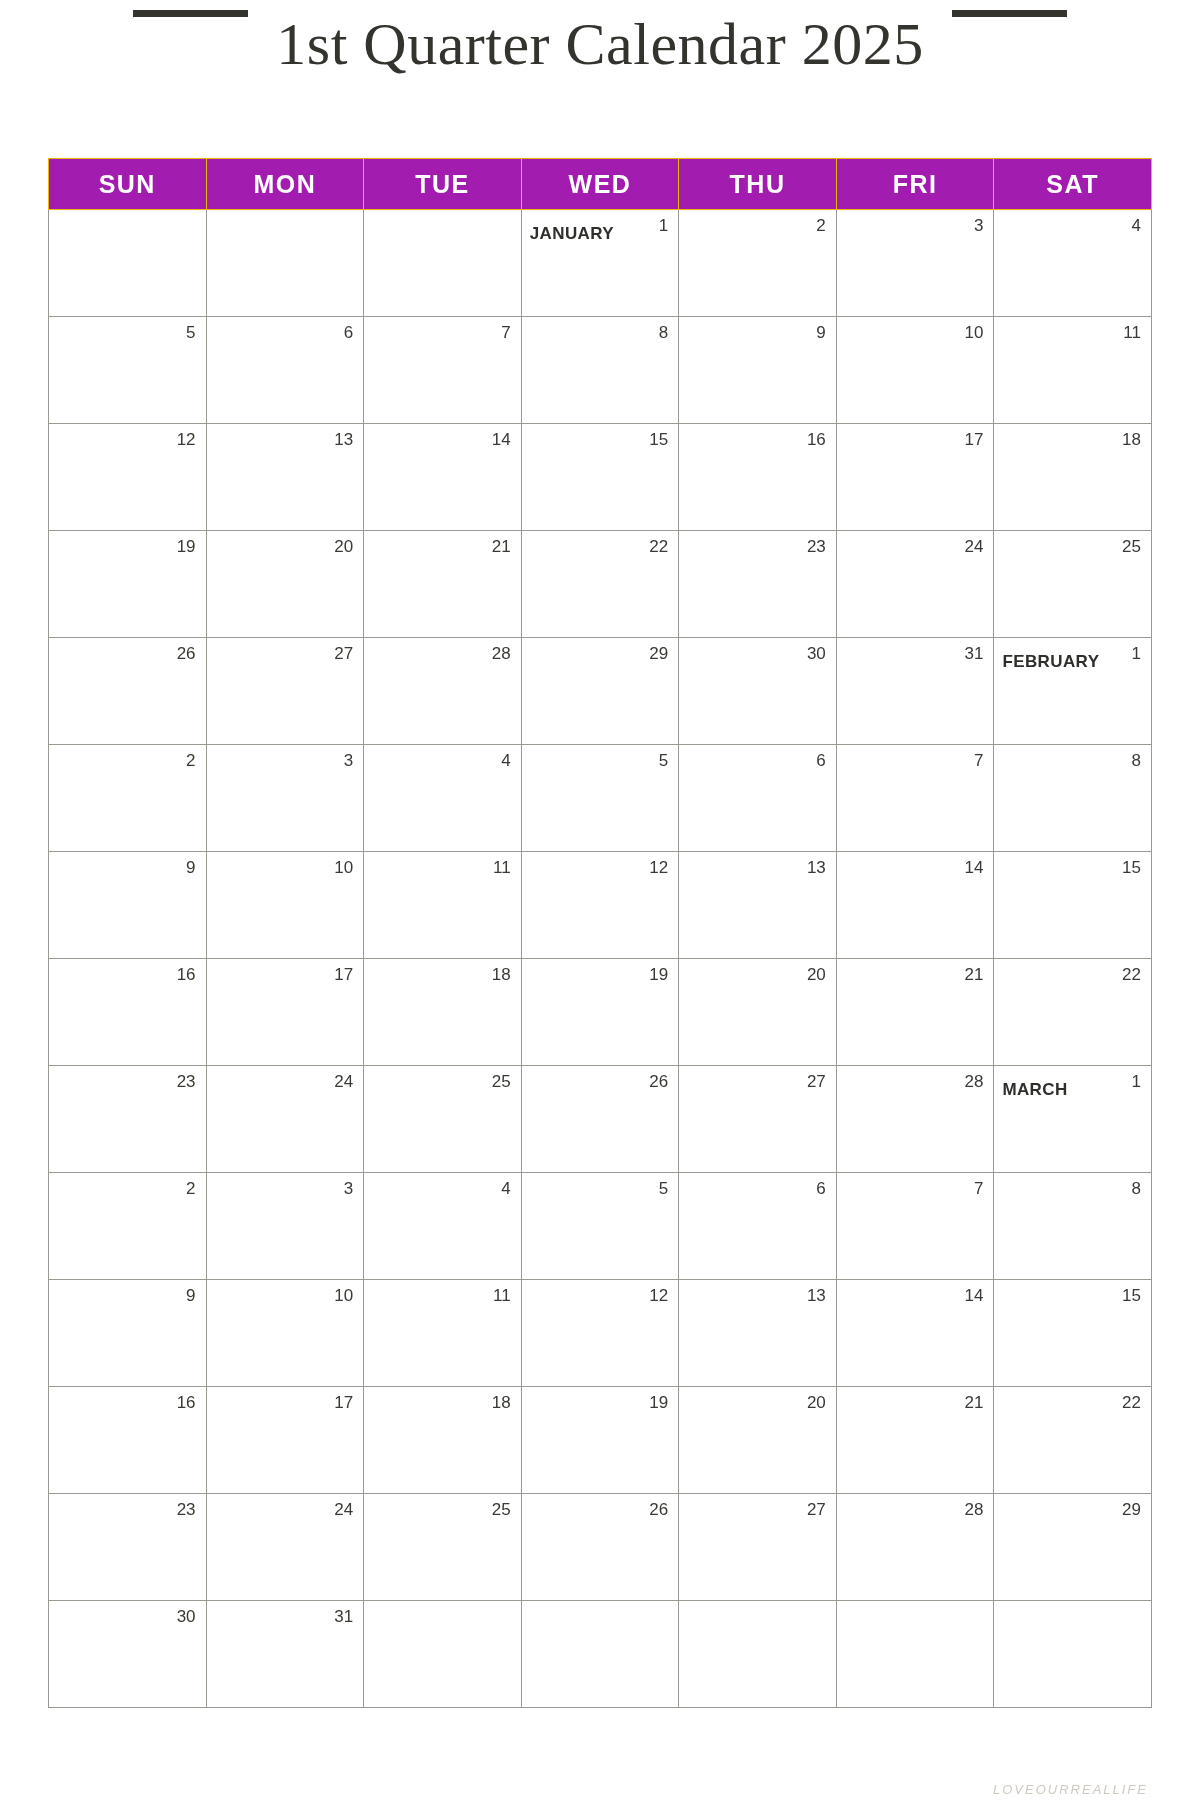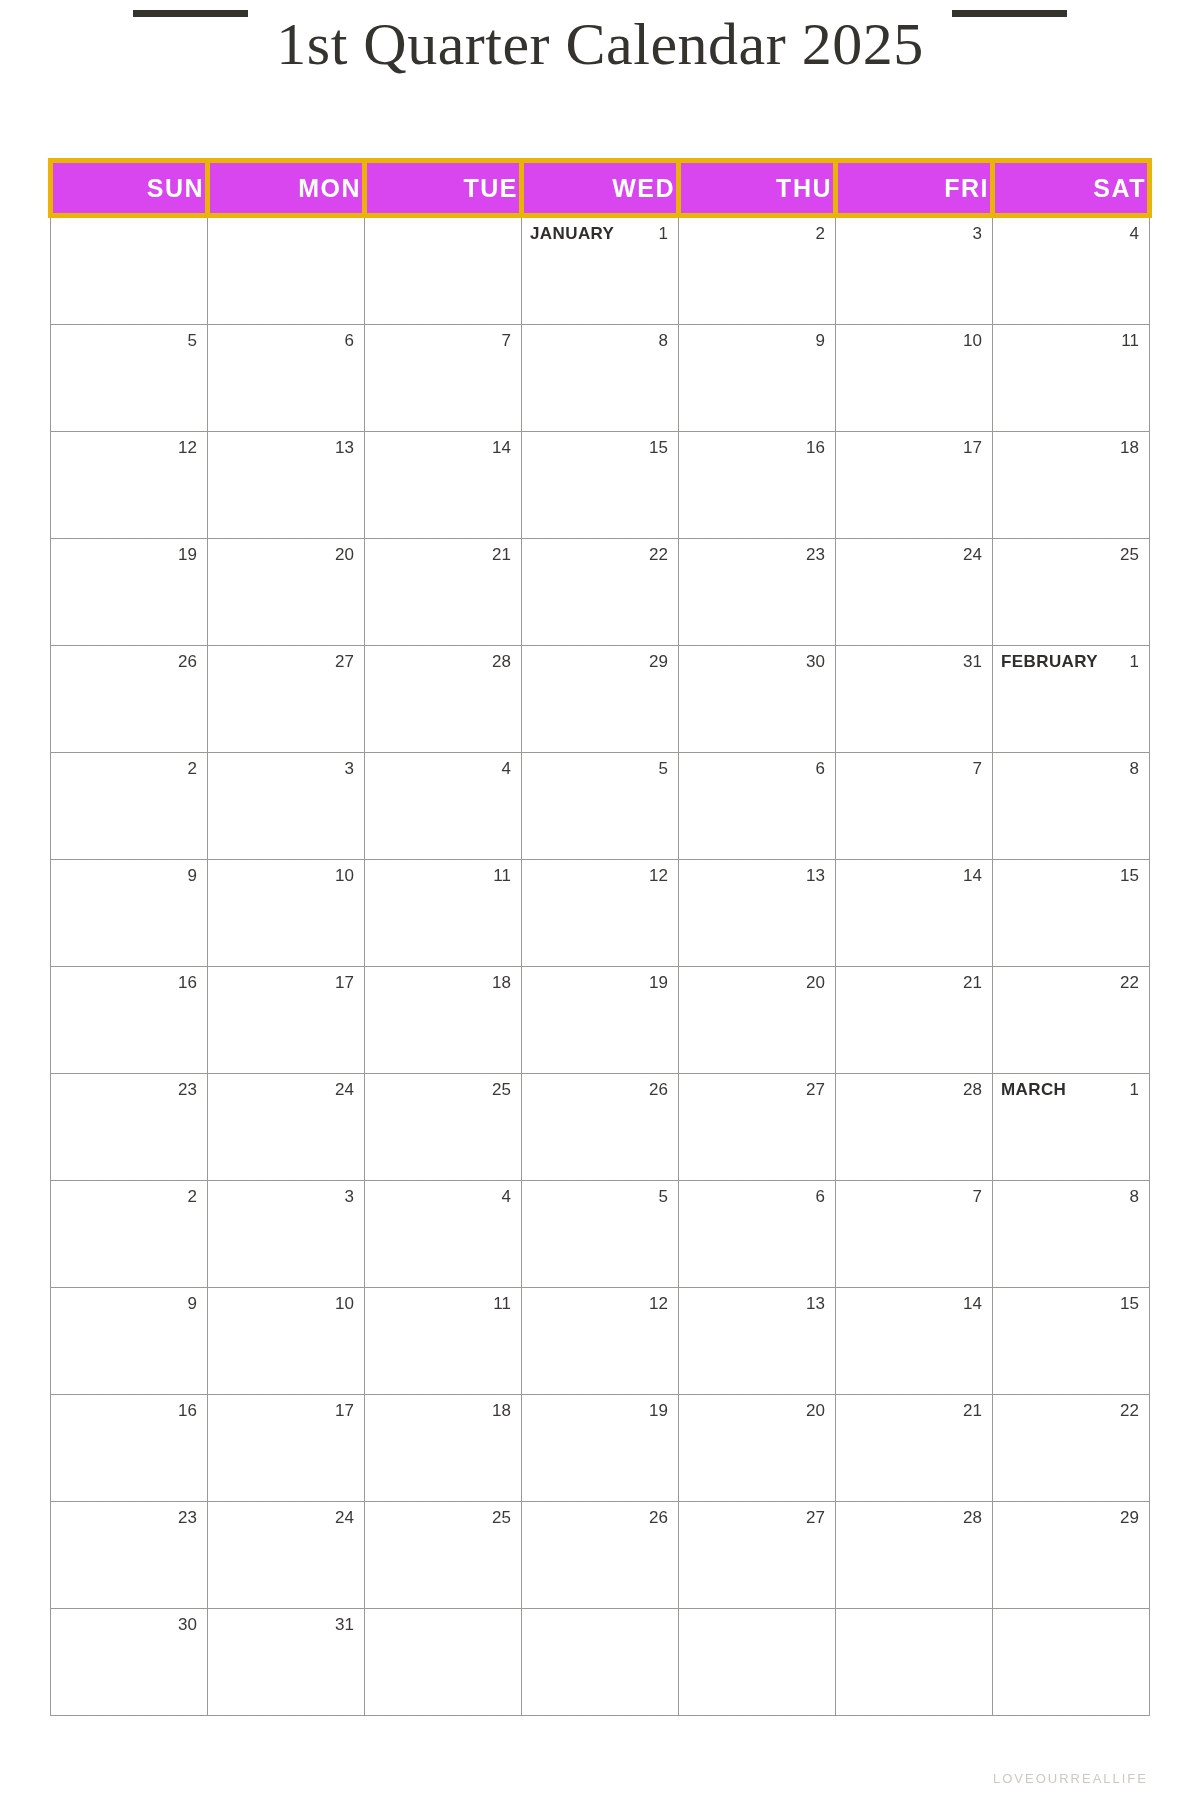--- a/index.html
+++ b/index.html
@@ -59,28 +59,28 @@
   .cal-wrap {
     margin: 38px 48px 0 48px;
     width: 1104px;
   }
   table.cal {
     border-collapse: collapse;
     table-layout: fixed;
     width: 1104px;
   }
   table.cal th {
-    background: #d946ef;
+    background: #a21caf;
     color: #ffffff;
     font-size: 25px;
     font-weight: bold;
     letter-spacing: 1.5px;
     height: 48px;
-    text-align: right;
-    border: 5px solid #eab308;
+    text-align: center;
+    border: 1px solid #eab308;
     font-family: "Liberation Sans", sans-serif;
   }
   table.cal td {
     border: 1px solid #9a9a93;
     height: 106px;
     vertical-align: top;
     padding: 0;
     position: relative;
     background: #ffffff;
   }
@@ -91,38 +91,39 @@
   .daynum {
     position: absolute;
     top: 6px;
     right: 10px;
     font-size: 17px;
     color: #3a3935;
     font-family: "Liberation Sans", sans-serif;
   }
   .monthlabel {
     position: absolute;
-    top: 6px;
+    top: 14px;
     left: 8px;
     font-size: 17px;
     font-weight: bold;
     letter-spacing: 0.4px;
     color: #2f2e2b;
     font-family: "Liberation Sans", sans-serif;
   }
 
   
   .footer {
     position: absolute;
     right: 52px;
-    bottom: 24px;
+    bottom: 13px;
     font-size: 13px;
     letter-spacing: 2px;
     color: #cfcabf;
     font-family: "Liberation Sans", sans-serif;
+    font-style: italic;
   }
 </style>
 </head>
 <body>
 
 <div class="page">
 
   <div class="title-row">
     <div class="rule rule-left"></div>
     <div class="title-text">1st Quarter Calendar 2025</div>

